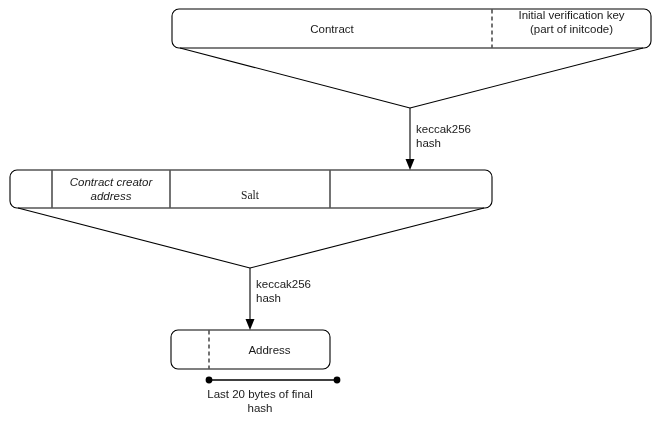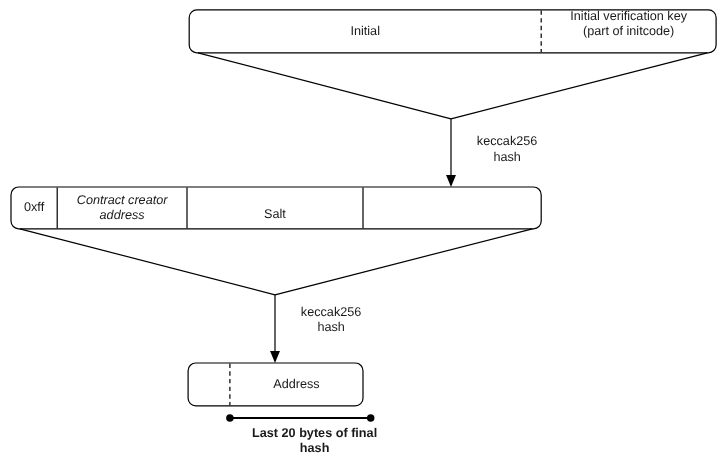--- a/index.html
+++ b/index.html
@@ -75,21 +75,21 @@
   }
   .lbl.cell {
     display: flex;
     align-items: center;
     justify-content: center;
   }
   .lbl.free {
     transform: translateX(-50%);
   }
   .lbl.leftanchor {
-    text-align: center;
+    text-align: left;
   }
 </style>
 </head>
 <body>
 
 <div id="canvas">
 
   <svg id="diagram" viewBox="0 0 661 431" xmlns="http://www.w3.org/2000/svg">
 
     <rect class="box-rect" x="172" y="9" width="479" height="39" rx="7" ry="7"></rect>
@@ -113,40 +113,39 @@
     <polygon class="arrow-head" points="250,330 245.5,319 254.5,319"></polygon>
 
     <rect class="box-rect" x="171" y="330" width="159" height="39" rx="7" ry="7"></rect>
     <line class="divider-dashed" x1="209" y1="330.5" x2="209" y2="368.5"></line>
 
     <line class="measure-line" x1="209" y1="380" x2="337" y2="380"></line>
     <circle class="measure-dot" cx="209" cy="380" r="3.4"></circle>
     <circle class="measure-dot" cx="337" cy="380" r="3.4"></circle>
   </svg>
 
-  <div class="lbl cell" style="left:172px; top:9px; width:320px; height:39px;">Initial</div>
+  <div class="lbl cell" style="left:172px; top:9px; width:320px; height:39px;">Contract</div>
 
   <div class="lbl cell" style="left:492px; top:9px; width:159px; height:25px;">Initial verification key
 (part of initcode)</div>
 
   <div class="lbl leftanchor" style="left:416px; top:122px; width:90px;">keccak256
 hash</div>
 
-  <div class="lbl cell" style="left:10px; top:170px; width:42px; height:38px;">0xff</div>
 
   <div class="lbl cell" style="left:52px; top:170px; width:118px; height:38px;font-style:italic;">Contract creator
 address</div>
 
-  <div class="lbl cell" style="left:170px; top:170px; width:160px; height:50px;">Salt</div>
+  <div class="lbl cell" style="left:170px; top:170px; width:160px; height:50px;font-family:Liberation Serif, serif;">Salt</div>
 
   <div class="lbl cell" style="left:330px; top:170px; width:162px; height:38px;"></div>
 
   <div class="lbl leftanchor" style="left:256px; top:277px; width:90px;">keccak256
 hash</div>
 
   <div class="lbl cell" style="left:171px; top:330px; width:38px; height:39px;"></div>
 
   <div class="lbl cell" style="left:209px; top:330px; width:121px; height:39px;">Address</div>
 
-  <div class="lbl free" style="left:286px; top:387px; width:180px;font-weight:bold;">Last 20 bytes of final
+  <div class="lbl free" style="left:260px; top:387px; width:180px;">Last 20 bytes of final
 hash</div>
 
 </div>
 
 </body></html>

